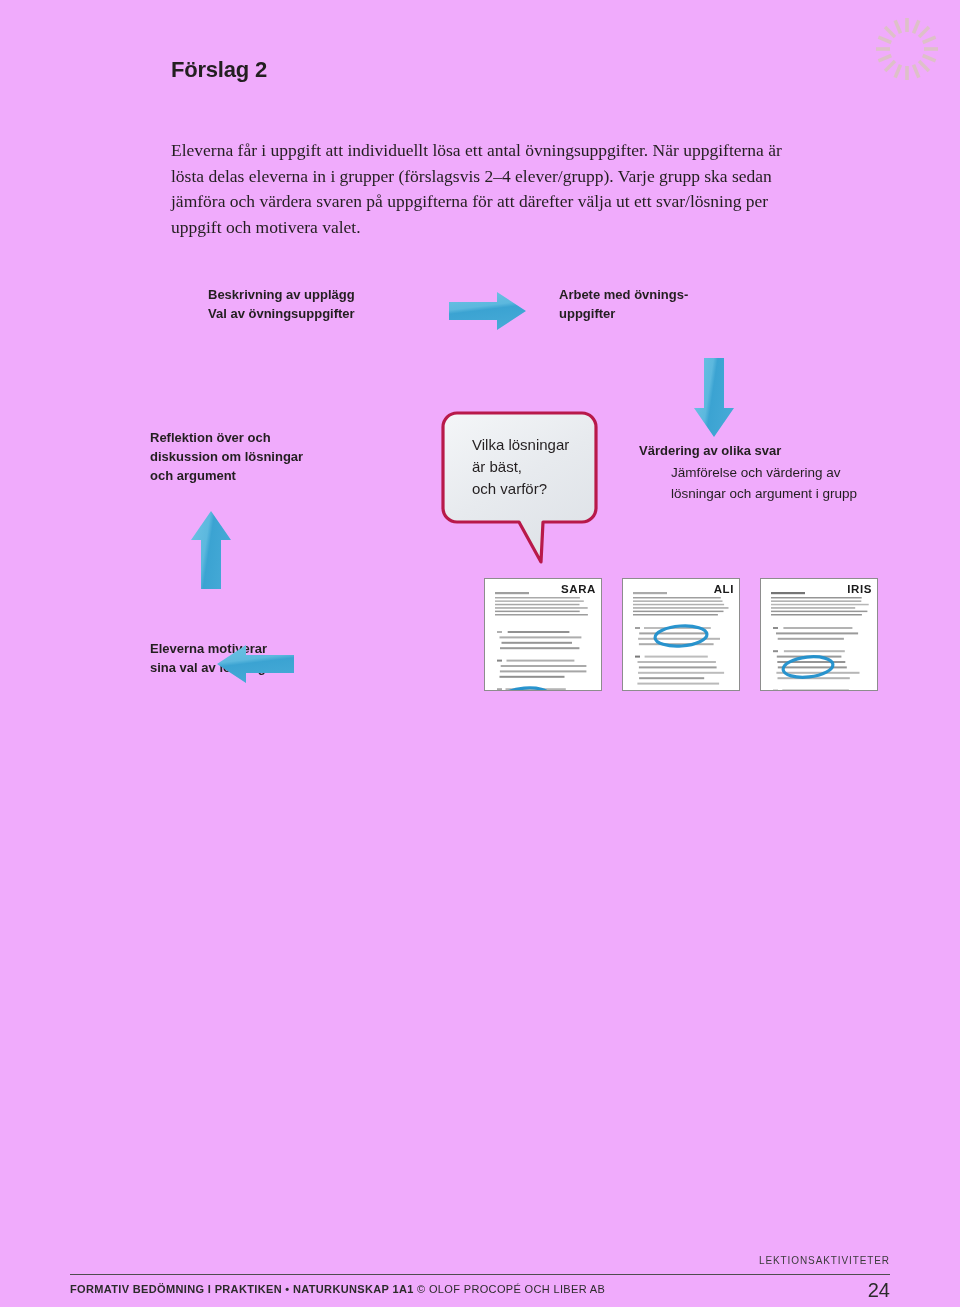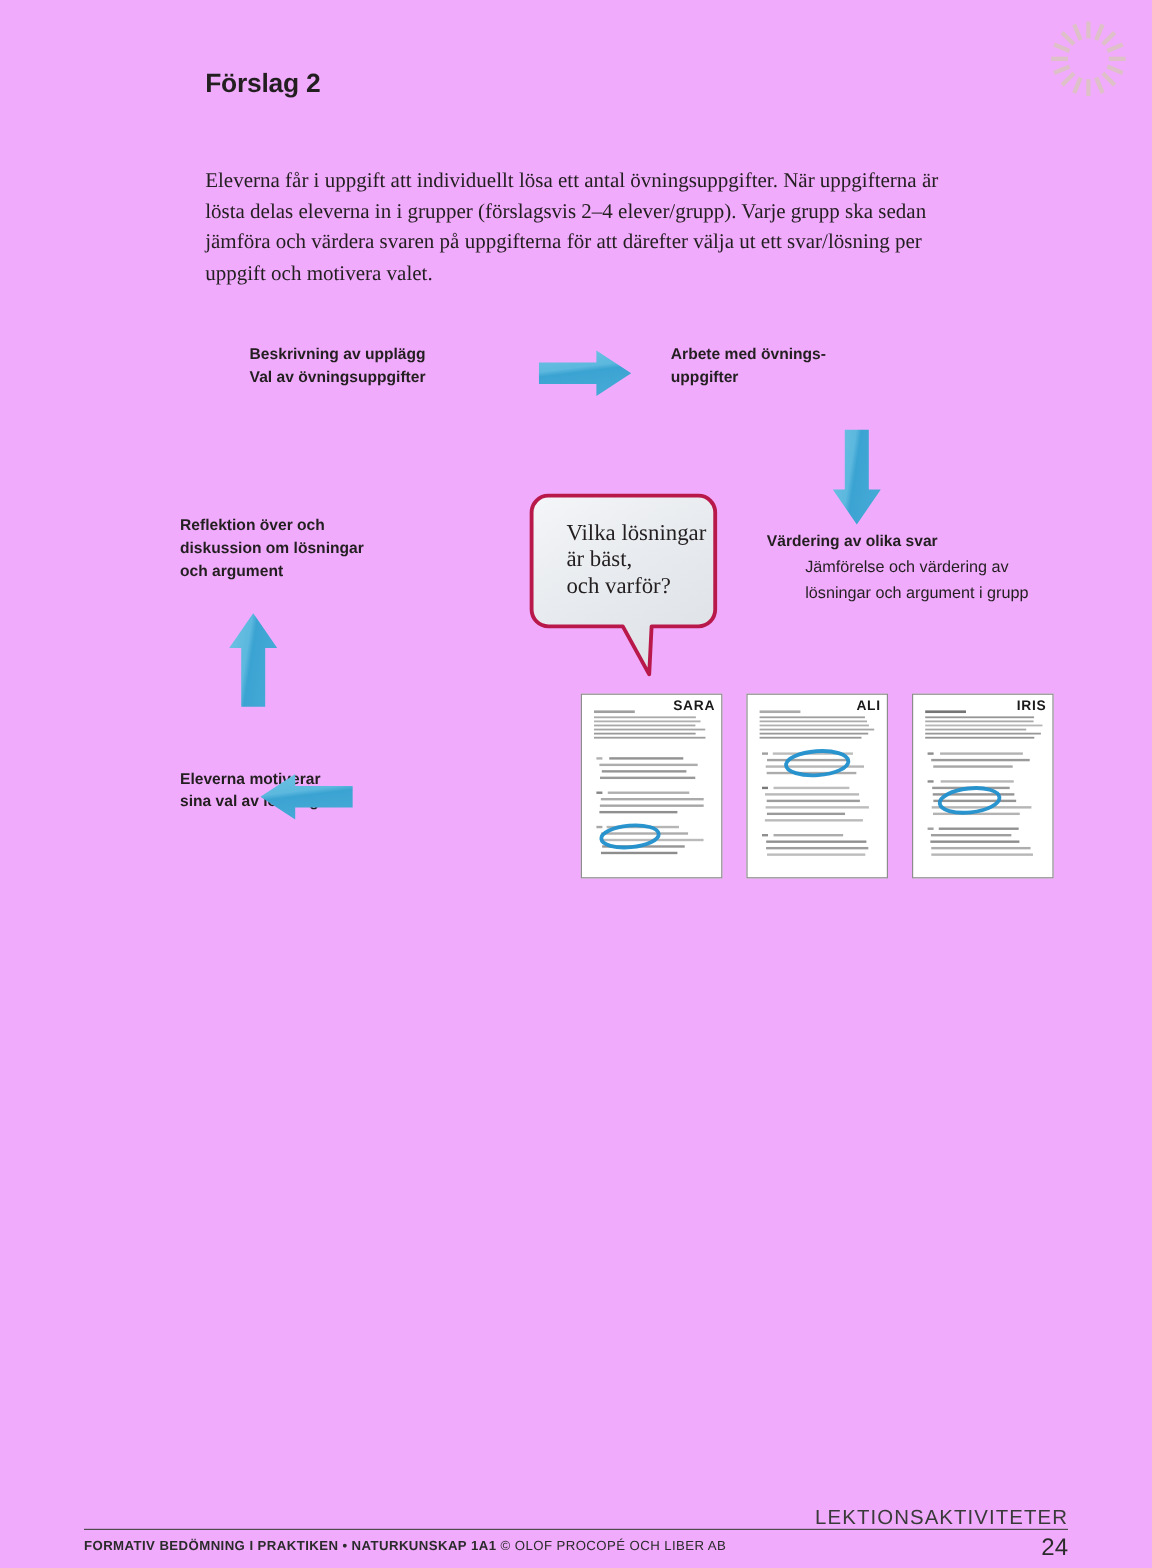--- a/index.html
+++ b/index.html
@@ -92,33 +92,32 @@
     left: 440px;
     top: 410px;
     width: 165px;
     height: 160px;
   }
   #speech-text {
     position: absolute;
     left: 472px;
     top: 434px;
     width: 130px;
-    font-size: 19px;
+    font-size: 15px;
     line-height: 22px;
     color: #231f20;
     white-space: pre-line;
-    font-family: Liberation Serif, serif;
   }
 
   
   .paper {
     position: absolute;
     top: 578px;
     width: 118px;
-    height: 154px;
+    height: 113px;
     background: #ffffff;
     border: 1px solid #8d8d8d;
     box-sizing: border-box;
     overflow: hidden;
   }
   #paper-sara { left: 484px; }
   #paper-ali  { left: 622px; }
   #paper-iris { left: 760px; }
 
   .paper-name {
@@ -132,21 +131,21 @@
   }
   .paper-body { position: absolute; inset: 0; }
 
   
   #footer-section {
     position: absolute;
     left: 70px;
     top: 1255px;
     width: 820px;
     text-align: right;
-    font-size: 17px;
+    font-size: 10px;
     letter-spacing: 0.9px;
     color: #3a3a3a;
   }
   #footer-rule {
     position: absolute;
     left: 70px;
     top: 1274px;
     width: 820px;
     height: 1px;
     background: #4d4d4d;

